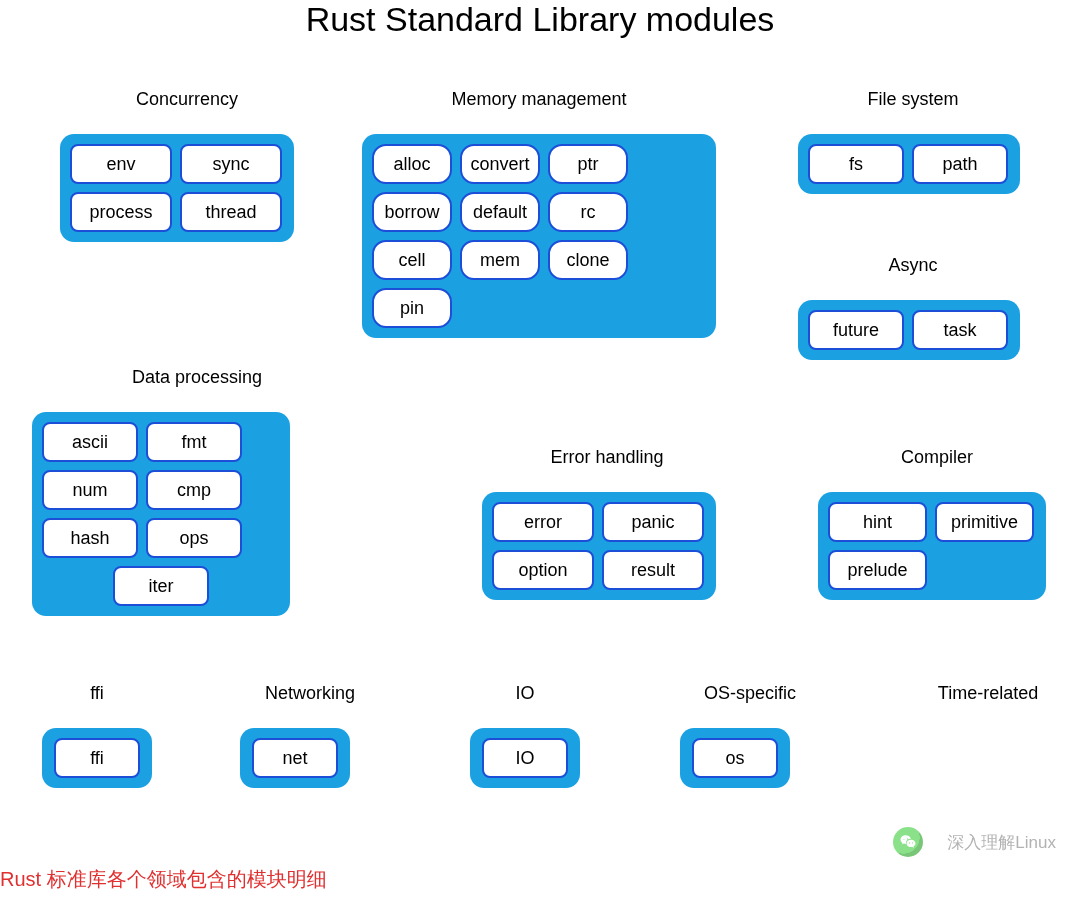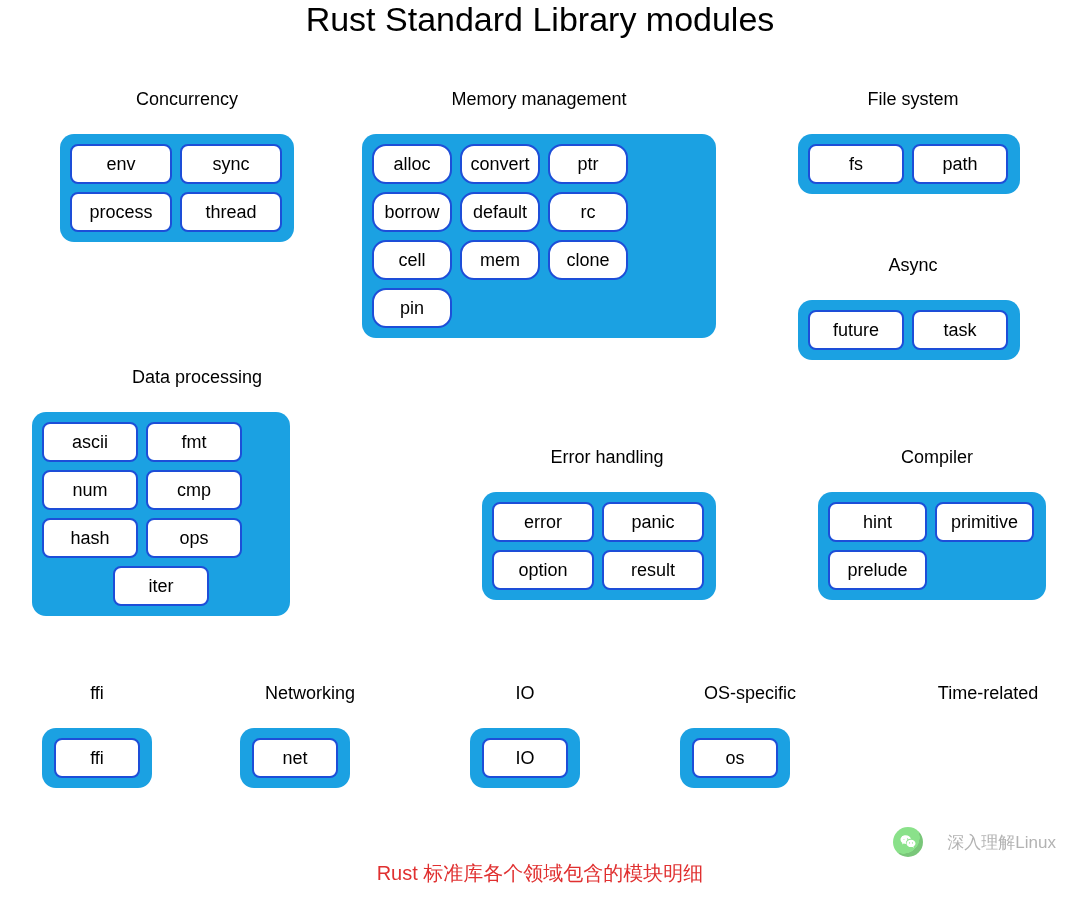--- a/index.html
+++ b/index.html
@@ -50,23 +50,23 @@
     display: flex;
     align-items: center;
     justify-content: center;
     font-size: 18px;
     color: #000;
     font-weight: 400;
     flex: 0 0 auto;
   }
   .caption {
     position: absolute;
-    bottom: 14px;
+    bottom: 8px;
     width: 100%;
-    text-align: center;
+    text-align: left;
     color: #e03030;
     font-size: 20px;
     font-weight: 400;
   }
   .watermark {
     position: absolute;
     right: 24px;
     bottom: 44px;
     display: flex;
     align-items: center;

